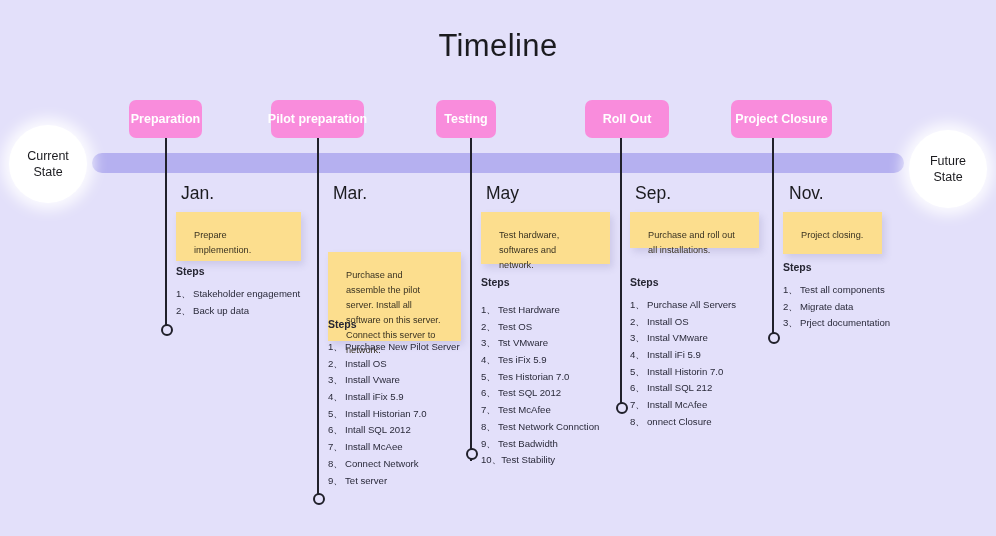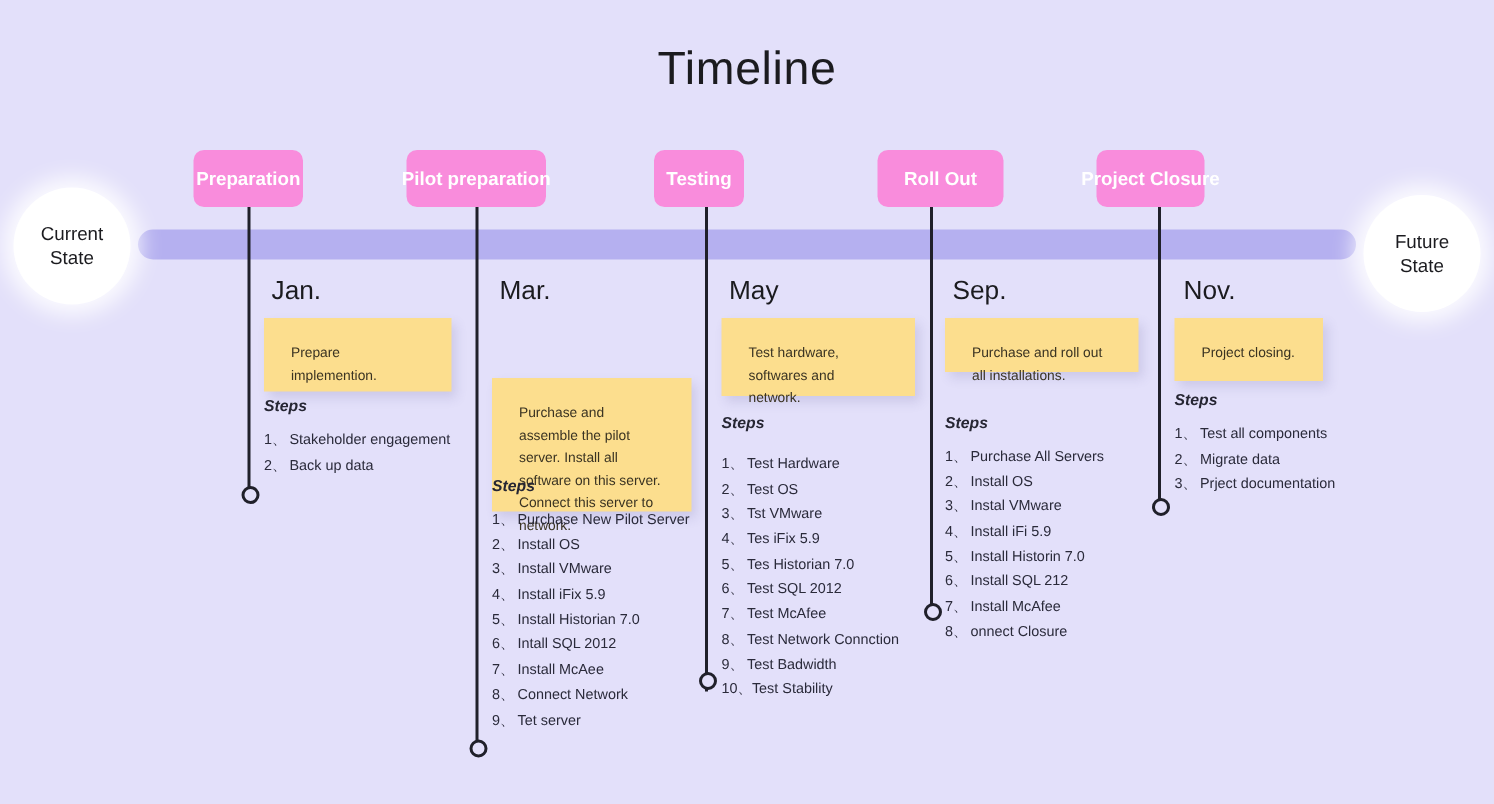--- a/index.html
+++ b/index.html
@@ -128,21 +128,20 @@
     box-sizing: border-box;
     box-shadow: 3px 4px 7px rgba(90,80,140,0.16);
   }
 
   
   .steps-head {
     position: absolute;
     font-size: 10.5px;
     font-weight: 700;
     color: #262633;
-    font-style: italic;
   }
   .steps-list {
     position: absolute;
     margin: 0;
     padding: 0;
     list-style: none;
     font-size: 9.6px;
     color: #2A2A3A;
   }
   .steps-list li {
@@ -206,21 +205,21 @@
     <li>
         <span class="num">1、</span>
         <span>Purchase New Pilot Server</span>
       </li>
     <li>
         <span class="num">2、</span>
         <span> Install OS</span>
       </li>
     <li>
         <span class="num">3、</span>
-        <span>Install VMware</span>
+        <span>Install Vware</span>
       </li>
     <li>
         <span class="num">4、</span>
         <span>Install iFix 5.9</span>
       </li>
     <li>
         <span class="num">5、</span>
         <span>Install Historian 7.0</span>
       </li>
     <li>
@@ -332,21 +331,21 @@
     <li>
         <span class="num">8、</span>
         <span>onnect Closure</span>
       </li>
   </ul>
 
   <div class="col" style="left:772px;">
     <div class="col-line" style="top:138px; height:198px;"></div>
     <div class="col-dot" style="top:332px;"></div>
   </div>
-  <div class="phase" style="left:731px; top:100px; width:72px;">Project Closure</div>
+  <div class="phase" style="left:731px; top:100px; width:101px;">Project Closure</div>
   <div class="month" style="left:789px; top:183px;">Nov.</div>
   <div class="note" style="left:783px; top:212px; width:99px; height:42px;">Project closing.</div>
   <div class="steps-head" style="left:783px; top:261px;">Steps</div>
   <ul class="steps-list" style="left:783px; top:282px;">
     <li>
         <span class="num">1、</span>
         <span>Test all components</span>
       </li>
     <li>
         <span class="num">2、</span>

